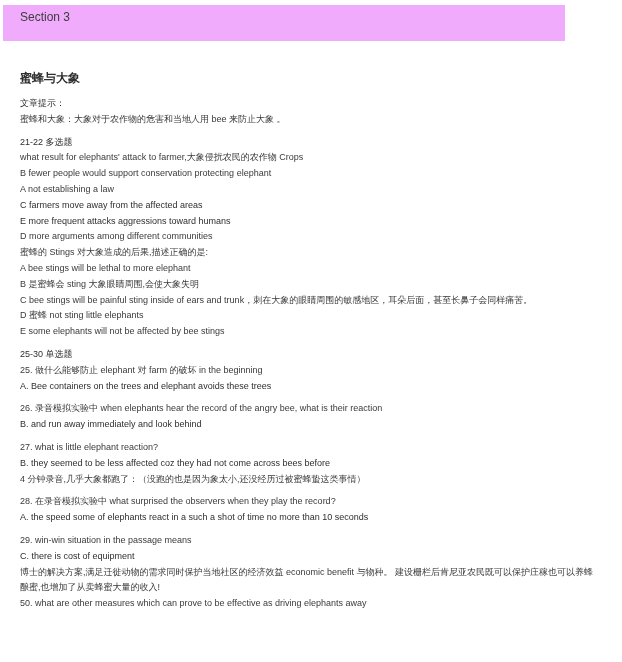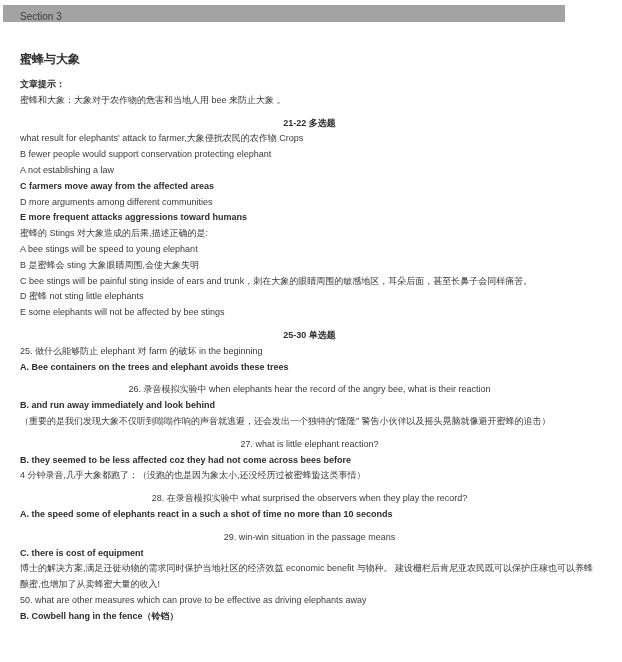--- a/index.html
+++ b/index.html
@@ -6,25 +6,25 @@
   body {
     width: 622px;
     height: 662px;
     background: #ffffff;
     font-family: "Liberation Sans", "DejaVu Sans", sans-serif;
     color: #333333;
     overflow: hidden;
   }
   .header-bar {
     margin: 5px 57px 0 3px;
-    background: #a3a3a3;
-    height: 17px;
+    background: #f0abfc;
+    height: 36px;
     line-height: 24px;
     padding-left: 17px;
-    font-size: 10px;
+    font-size: 12px;
     color: #3d3d3d;
   }
   .content {
     padding: 0 23px 0 20px;
     margin-top: 29px;
   }
   .doc-title {
     margin-top: 19px;
     font-size: 12px;
     font-weight: bold;
@@ -32,60 +32,58 @@
     color: #2e2e2e;
   }
   .doc-body { margin-top: 10px; }
   .para {
     font-size: 9px;
     line-height: 15.8px;
     color: #3a3a3a;
     white-space: normal;
   }
   .para.bold {
-    font-weight: bold;
+    font-weight: normal;
     color: #2e2e2e;
   }
-  .para.gap { margin-top: 7px; text-align: center; }
+  .para.gap { margin-top: 7px; }
 </style>
 </head>
 <body>
 
 <div class="header-bar">
   <span>Section 3</span>
 </div>
 
 <div class="content">
   <div class="doc-title">蜜蜂与大象</div>
   <div class="doc-body">
       <div class="para bold">文章提示：</div>
       <div class="para">蜜蜂和大象：大象对于农作物的危害和当地人用 bee 来防止大象 。</div>
       <div class="para bold gap">21-22 多选题</div>
       <div class="para">what result for elephants' attack to farmer,大象侵扰农民的农作物 Crops</div>
       <div class="para">B fewer people would support conservation protecting elephant</div>
       <div class="para">A not establishing a law</div>
       <div class="para bold">C farmers move away from the affected areas</div>
+      <div class="para bold">E more frequent attacks aggressions toward humans</div>
       <div class="para">D more arguments among different communities</div>
-      <div class="para bold">E more frequent attacks aggressions toward humans</div>
       <div class="para">蜜蜂的 Stings 对大象造成的后果,描述正确的是:</div>
-      <div class="para">A bee stings will be speed to young elephant</div>
+      <div class="para">A bee stings will be lethal to more elephant</div>
       <div class="para">B 是蜜蜂会 sting 大象眼睛周围,会使大象失明</div>
       <div class="para">C bee stings will be painful sting inside of ears and trunk，刺在大象的眼睛周围的敏感地区，耳朵后面，甚至长鼻子会同样痛苦。</div>
       <div class="para">D 蜜蜂 not sting little elephants</div>
       <div class="para">E some elephants will not be affected by bee stings</div>
       <div class="para bold gap">25-30 单选题</div>
       <div class="para">25. 做什么能够防止 elephant 对 farm 的破坏 in the beginning</div>
       <div class="para bold">A. Bee containers on the trees and elephant avoids these trees</div>
       <div class="para gap">26. 录音模拟实验中 when elephants hear the record of the angry bee, what is their reaction</div>
       <div class="para bold">B. and run away immediately and look behind</div>
-      <div class="para">（重要的是我们发现大象不仅听到嗡嗡作响的声音就逃避，还会发出一个独特的“隆隆” 警告小伙伴以及摇头晃脑就像避开蜜蜂的追击）</div>
       <div class="para gap">27. what is little elephant reaction?</div>
       <div class="para bold">B. they seemed to be less affected coz they had not come across bees before</div>
       <div class="para">4 分钟录音,几乎大象都跑了：（没跑的也是因为象太小,还没经历过被蜜蜂蛰这类事情）</div>
       <div class="para gap">28. 在录音模拟实验中 what surprised the observers when they play the record?</div>
       <div class="para bold">A. the speed some of elephants react in a such a shot of time no more than 10 seconds</div>
       <div class="para gap">29. win-win situation in the passage means</div>
       <div class="para bold">C. there is cost of equipment</div>
       <div class="para">博士的解决方案,满足迁徙动物的需求同时保护当地社区的经济效益 economic benefit 与物种。 建设栅栏后肯尼亚农民既可以保护庄稼也可以养蜂酿蜜,也增加了从卖蜂蜜大量的收入!</div>
       <div class="para">50. what are other measures which can prove to be effective as driving elephants away</div>
-      <div class="para bold">B. Cowbell hang in the fence（铃铛）</div>
     </div>
 </div>
 
 </body></html>

